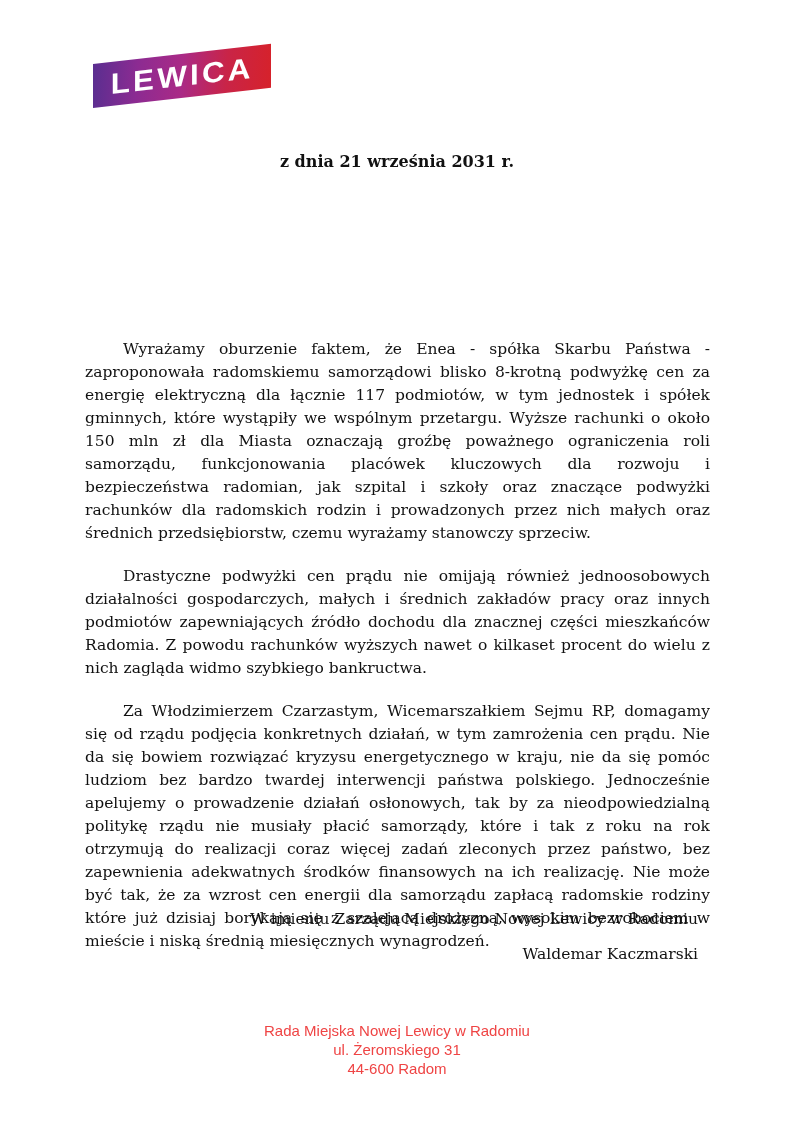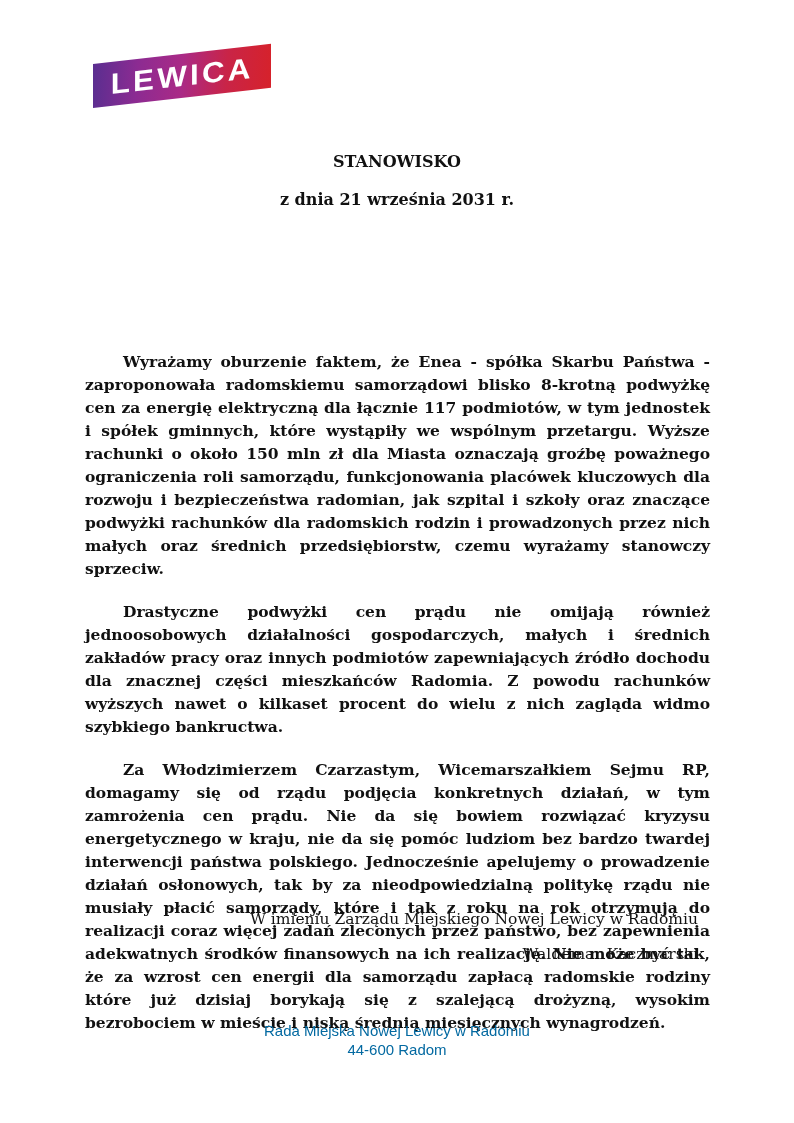--- a/index.html
+++ b/index.html
@@ -53,26 +53,25 @@
   }
 
   
   .content {
     position: absolute;
     left: 85px;
     top: 334px;
     width: 625px;
   }
   .content p.para {
-    margin: 16px 0 20px 0;
+    margin: 4px 0 20px 0;
     font-size: 15.5px;
     line-height: 23px;
     text-align: justify;
     text-indent: 38px;
-    font-weight: bold;
   }
 
   
   .signature {
     position: absolute;
     top: 908px;
     right: 96px;
     left: 85px;
     text-align: right;
   }
@@ -84,51 +83,51 @@
   .signature p.role { font-style: italic; }
 
   
   .footer {
     position: absolute;
     top: 1021px;
     left: 0;
     width: 100%;
     text-align: center;
     font-family: "Liberation Sans", sans-serif;
-    color: #0369a1;
+    color: #ef4444;
   }
   .footer p {
     margin: 0;
     font-size: 15px;
     line-height: 19px;
   }
 </style>
 </head>
 <body>
 
 <div class="page">
 
   <div class="logo-badge" style="background: linear-gradient(93deg, rgb(90, 46, 144), rgb(140, 43, 146), rgb(170, 42, 134), rgb(201, 36, 71), rgb(214, 34, 43));">
     <span class="logo-text" style="color: rgb(255, 255, 255);">LEWICA</span>
   </div>
 
   <div class="headings">
-    <p>STANOWISKO</p>
     <p>z dnia 21 września 2031 r.</p>
   </div>
 
   <div class="content">
     <p class="para">Wyrażamy oburzenie faktem, że Enea - spółka Skarbu Państwa - zaproponowała radomskiemu samorządowi blisko 8-krotną podwyżkę cen za energię elektryczną dla łącznie 117 podmiotów, w tym jednostek i spółek gminnych, które wystąpiły we wspólnym przetargu. Wyższe rachunki o około 150 mln zł dla Miasta oznaczają groźbę poważnego ograniczenia roli samorządu, funkcjonowania placówek kluczowych dla rozwoju i bezpieczeństwa radomian, jak szpital i szkoły oraz znaczące podwyżki rachunków dla radomskich rodzin i prowadzonych przez nich małych oraz średnich przedsiębiorstw, czemu wyrażamy stanowczy sprzeciw.</p>
     <p class="para">Drastyczne podwyżki cen prądu nie omijają również jednoosobowych działalności gospodarczych, małych i średnich zakładów pracy oraz innych podmiotów zapewniających źródło dochodu dla znacznej części mieszkańców Radomia. Z powodu rachunków wyższych nawet o kilkaset procent do wielu z nich zagląda widmo szybkiego bankructwa.</p>
     <p class="para">Za Włodzimierzem Czarzastym, Wicemarszałkiem Sejmu RP, domagamy się od rządu podjęcia konkretnych działań, w tym zamrożenia cen prądu. Nie da się bowiem rozwiązać kryzysu energetycznego w kraju, nie da się pomóc ludziom bez bardzo twardej interwencji państwa polskiego. Jednocześnie apelujemy o prowadzenie działań osłonowych, tak by za nieodpowiedzialną politykę rządu nie musiały płacić samorządy, które i tak z roku na rok otrzymują do realizacji coraz więcej zadań zleconych przez państwo, bez zapewnienia adekwatnych środków finansowych na ich realizację. Nie może być tak, że za wzrost cen energii dla samorządu zapłacą radomskie rodziny które już dzisiaj borykają się z szalejącą drożyzną, wysokim bezrobociem w mieście i niską średnią miesięcznych wynagrodzeń.</p>
   </div>
 
   <div class="signature">
     <p>W imieniu Zarządu Miejskiego Nowej Lewicy w Radomiu</p>
     <p>Waldemar Kaczmarski</p>
   </div>
 
   <div class="footer">
     <p>Rada Miejska Nowej Lewicy w Radomiu</p>
+    <p>ul. Żeromskiego 31</p>
     <p>44-600 Radom</p>
   </div>
 
 </div>
 
 </body></html>

